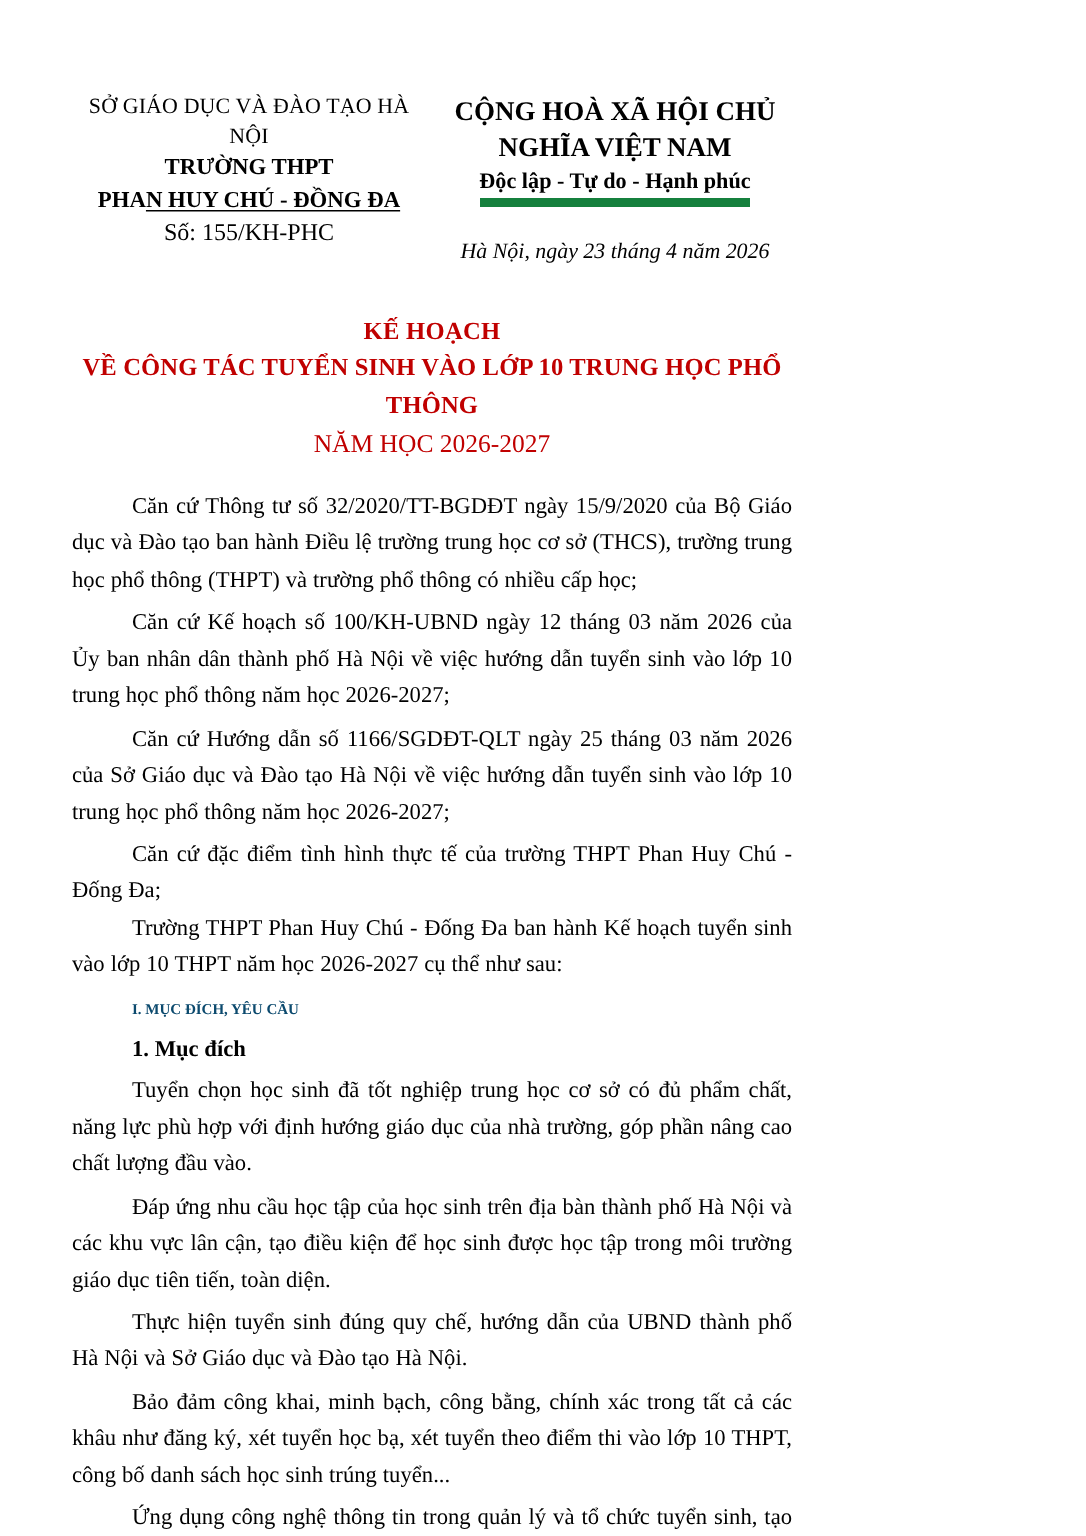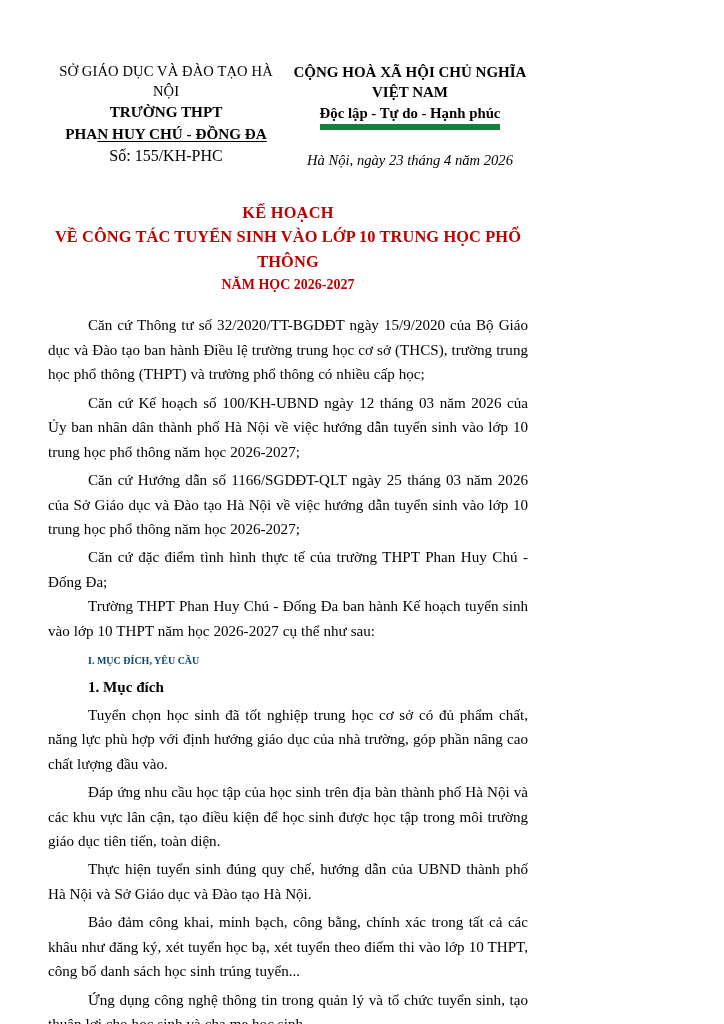--- a/index.html
+++ b/index.html
@@ -58,21 +58,21 @@
   }
   .hl-line3 .ul {
     text-decoration: underline;
     text-underline-offset: 2px;
   }
   .hl-line4 {
     font-size: 16px;
     line-height: 1.5;
   }
   .hr-line1 {
-    font-size: 15px;
+    font-size: 18px;
     font-weight: bold;
     line-height: 1.35;
   }
   .hr-line2 {
     font-size: 14.8px;
     font-weight: bold;
     line-height: 1.4;
     display: inline-block;
     border-bottom: 6px solid #15803d;
     padding-bottom: 1px;
@@ -96,22 +96,22 @@
     line-height: 1.5;
     letter-spacing: .2px;
   }
   .title-sub {
     font-size: 16.4px;
     font-weight: bold;
     line-height: 1.5;
     letter-spacing: .1px;
   }
   .title-year {
-    font-size: 14px;
-    font-weight: bold;
+    font-size: 17px;
+    font-weight: normal;
     line-height: 1.5;
   }
 
   
   .body {
     margin-top: 18px;
   }
   p.para {
     font-size: 15.1px;
     line-height: 1.62;

